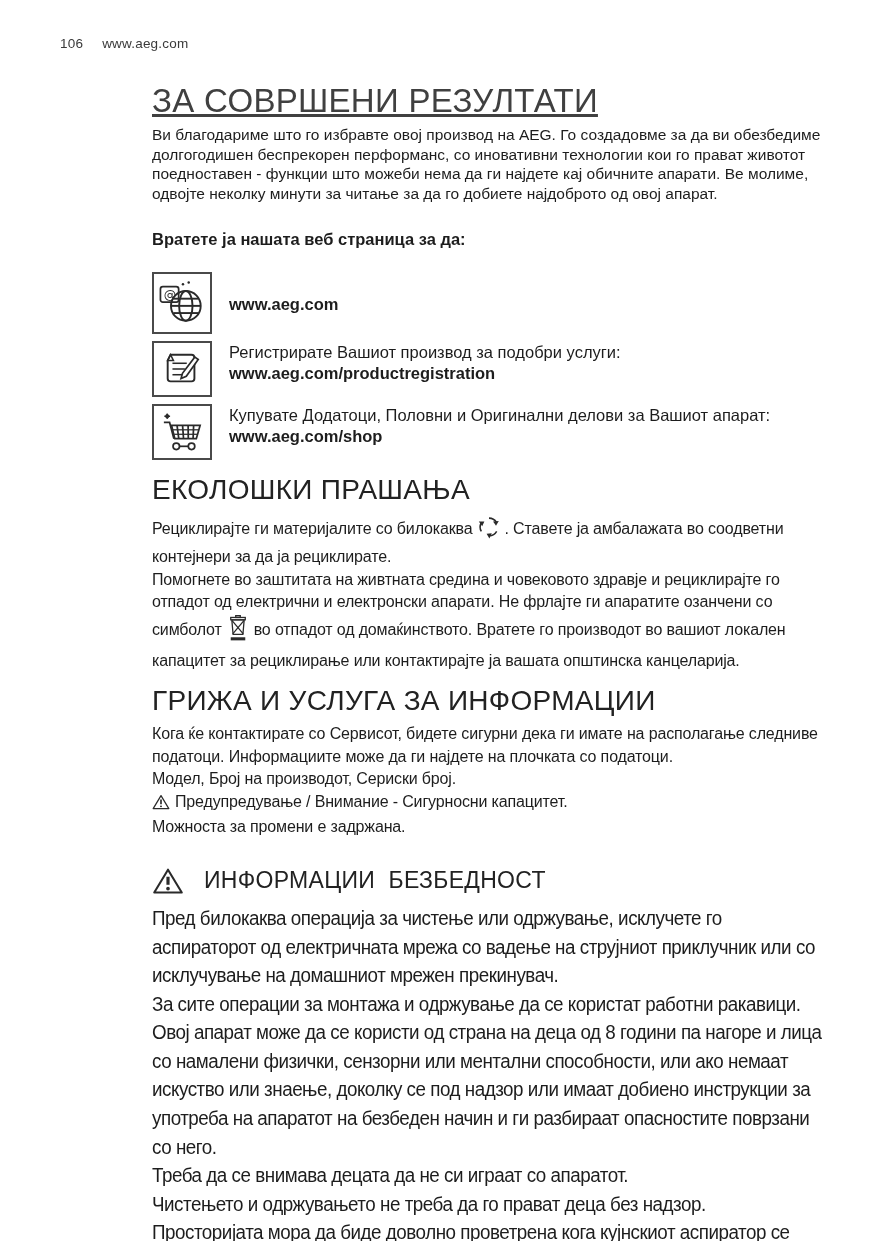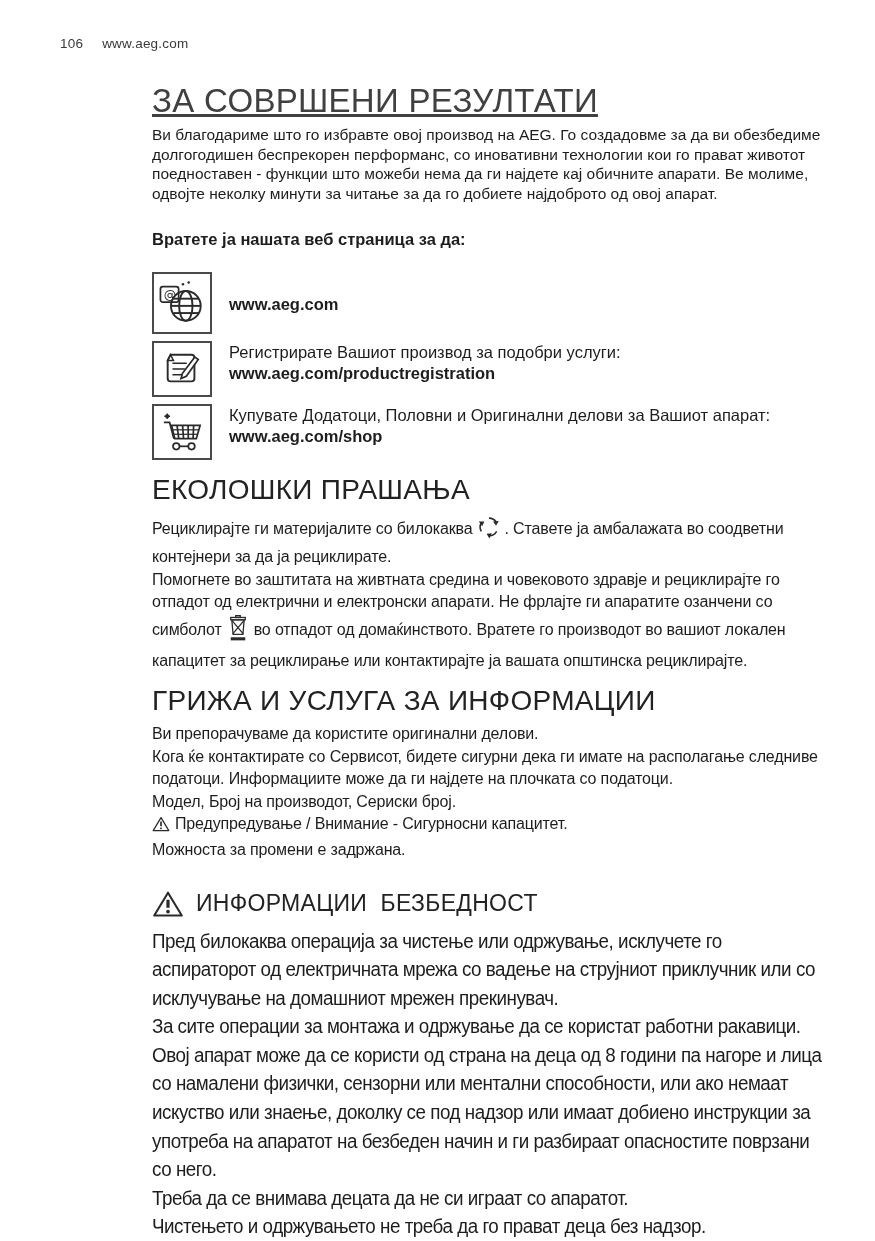--- a/index.html
+++ b/index.html
@@ -25,21 +25,21 @@
   .visit-text{font-size:16.5px;line-height:21px;padding-top:1px;}
   .visit-url{font-weight:700;}
   .section-title{font-size:28px;font-weight:400;margin:14px 0 9px 0;letter-spacing:.3px;color:#222;}
   .body-text{font-size:16px;line-height:22.6px;letter-spacing:-0.15px;margin:0;}
   .inline-icon{display:inline-block;vertical-align:-5px;margin:0 4px;}
   .inline-bin{display:inline-block;vertical-align:-9px;margin:0 6px;}
   .warn-line{font-size:16px;letter-spacing:-0.15px;line-height:22.6px;margin:0;}
   .warn-line .tri{display:inline-block;vertical-align:-3px;margin-right:5px;}
   .safety{margin-top:28px;}
   .safety-title{
-    display:flex;align-items:center;gap:12px;font-size:23px;font-weight:400;
+    display:flex;align-items:center;gap:20px;font-size:23px;font-weight:400;
     margin:0 0 9px 0;white-space:pre-wrap;letter-spacing:.3px;color:#222;
   }
   .safety-body{
     font-size:20px;line-height:28.6px;letter-spacing:-0.5px;
     transform:scaleX(.94);transform-origin:0 0;width:106.3%;
   }
   .safety-body p{margin:0;white-space:pre-wrap;}
   svg{display:block;}
   .inline-icon svg,.inline-bin svg,.tri svg{display:inline-block;}
 </style>
@@ -142,25 +142,24 @@
   </p>
 
   <p class="body-text">
     <span>Помогнете во заштитата на живтната средина и човековото здравје и рециклирајте го отпадот од електрични и електронски апарати. Не фрлајте ги апаратите озанчени со симболот</span><span class="inline-bin"><svg width="20" height="30" viewBox="0 0 22 31" fill="none" stroke="#2a2a2a" stroke-width="1.4">
       <rect x="8.5" y="0.8" width="5" height="2"></rect>
       <rect x="3" y="2.8" width="16" height="2.6"></rect>
       <path d="M4.2 5.4 h13.6 l-1.4 16 h-10.8 z"></path>
       <line x1="4.5" y1="6.2" x2="16.8" y2="20.8"></line>
       <line x1="17.5" y1="6.2" x2="5.2" y2="20.8"></line>
       <rect x="3" y="24.6" width="16" height="3.4" fill="#2a2a2a" stroke="none"></rect>
-    </svg></span><span>во отпадот од домаќинството. Вратете го производот во вашиот локален капацитет за рециклирање или контактирајте ја вашата општинска рециклирајте.</span>
+    </svg></span><span>во отпадот од домаќинството. Вратете го производот во вашиот локален капацитет за рециклирање или контактирајте ја вашата општинска канцеларија.</span>
   </p>
 
   <h2 class="section-title" style="margin-top:12px;margin-bottom:6px;">ГРИЖА И УСЛУГА ЗА ИНФОРМАЦИИ</h2>
-  <p class="body-text">Ви препорачуваме да користите оригинални делови.</p>
   <p class="body-text">Кога ќе контактирате со Сервисот, бидете сигурни дека ги имате на располагање следниве податоци. Информациите може да ги најдете на плочката со податоци.</p>
   <p class="body-text">Модел, Број на производот, Сериски број.</p>
   <p class="warn-line">
     <span class="tri"><svg width="18" height="16" viewBox="0 0 26 23" fill="none">
       <path d="M13 2.2 L24.3 21 H1.7 Z" stroke="#2a2a2a" stroke-width="1.8" stroke-linejoin="round"></path>
       <line x1="13" y1="8" x2="13" y2="14.6" stroke="#2a2a2a" stroke-width="2.4"></line>
       <circle cx="13" cy="17.8" r="1.4" fill="#2a2a2a"></circle>
     </svg></span><span>Предупредување / Внимание - Сигурносни капацитет.</span>
   </p>
   <p class="body-text">Можноста за промени е задржана.</p>

